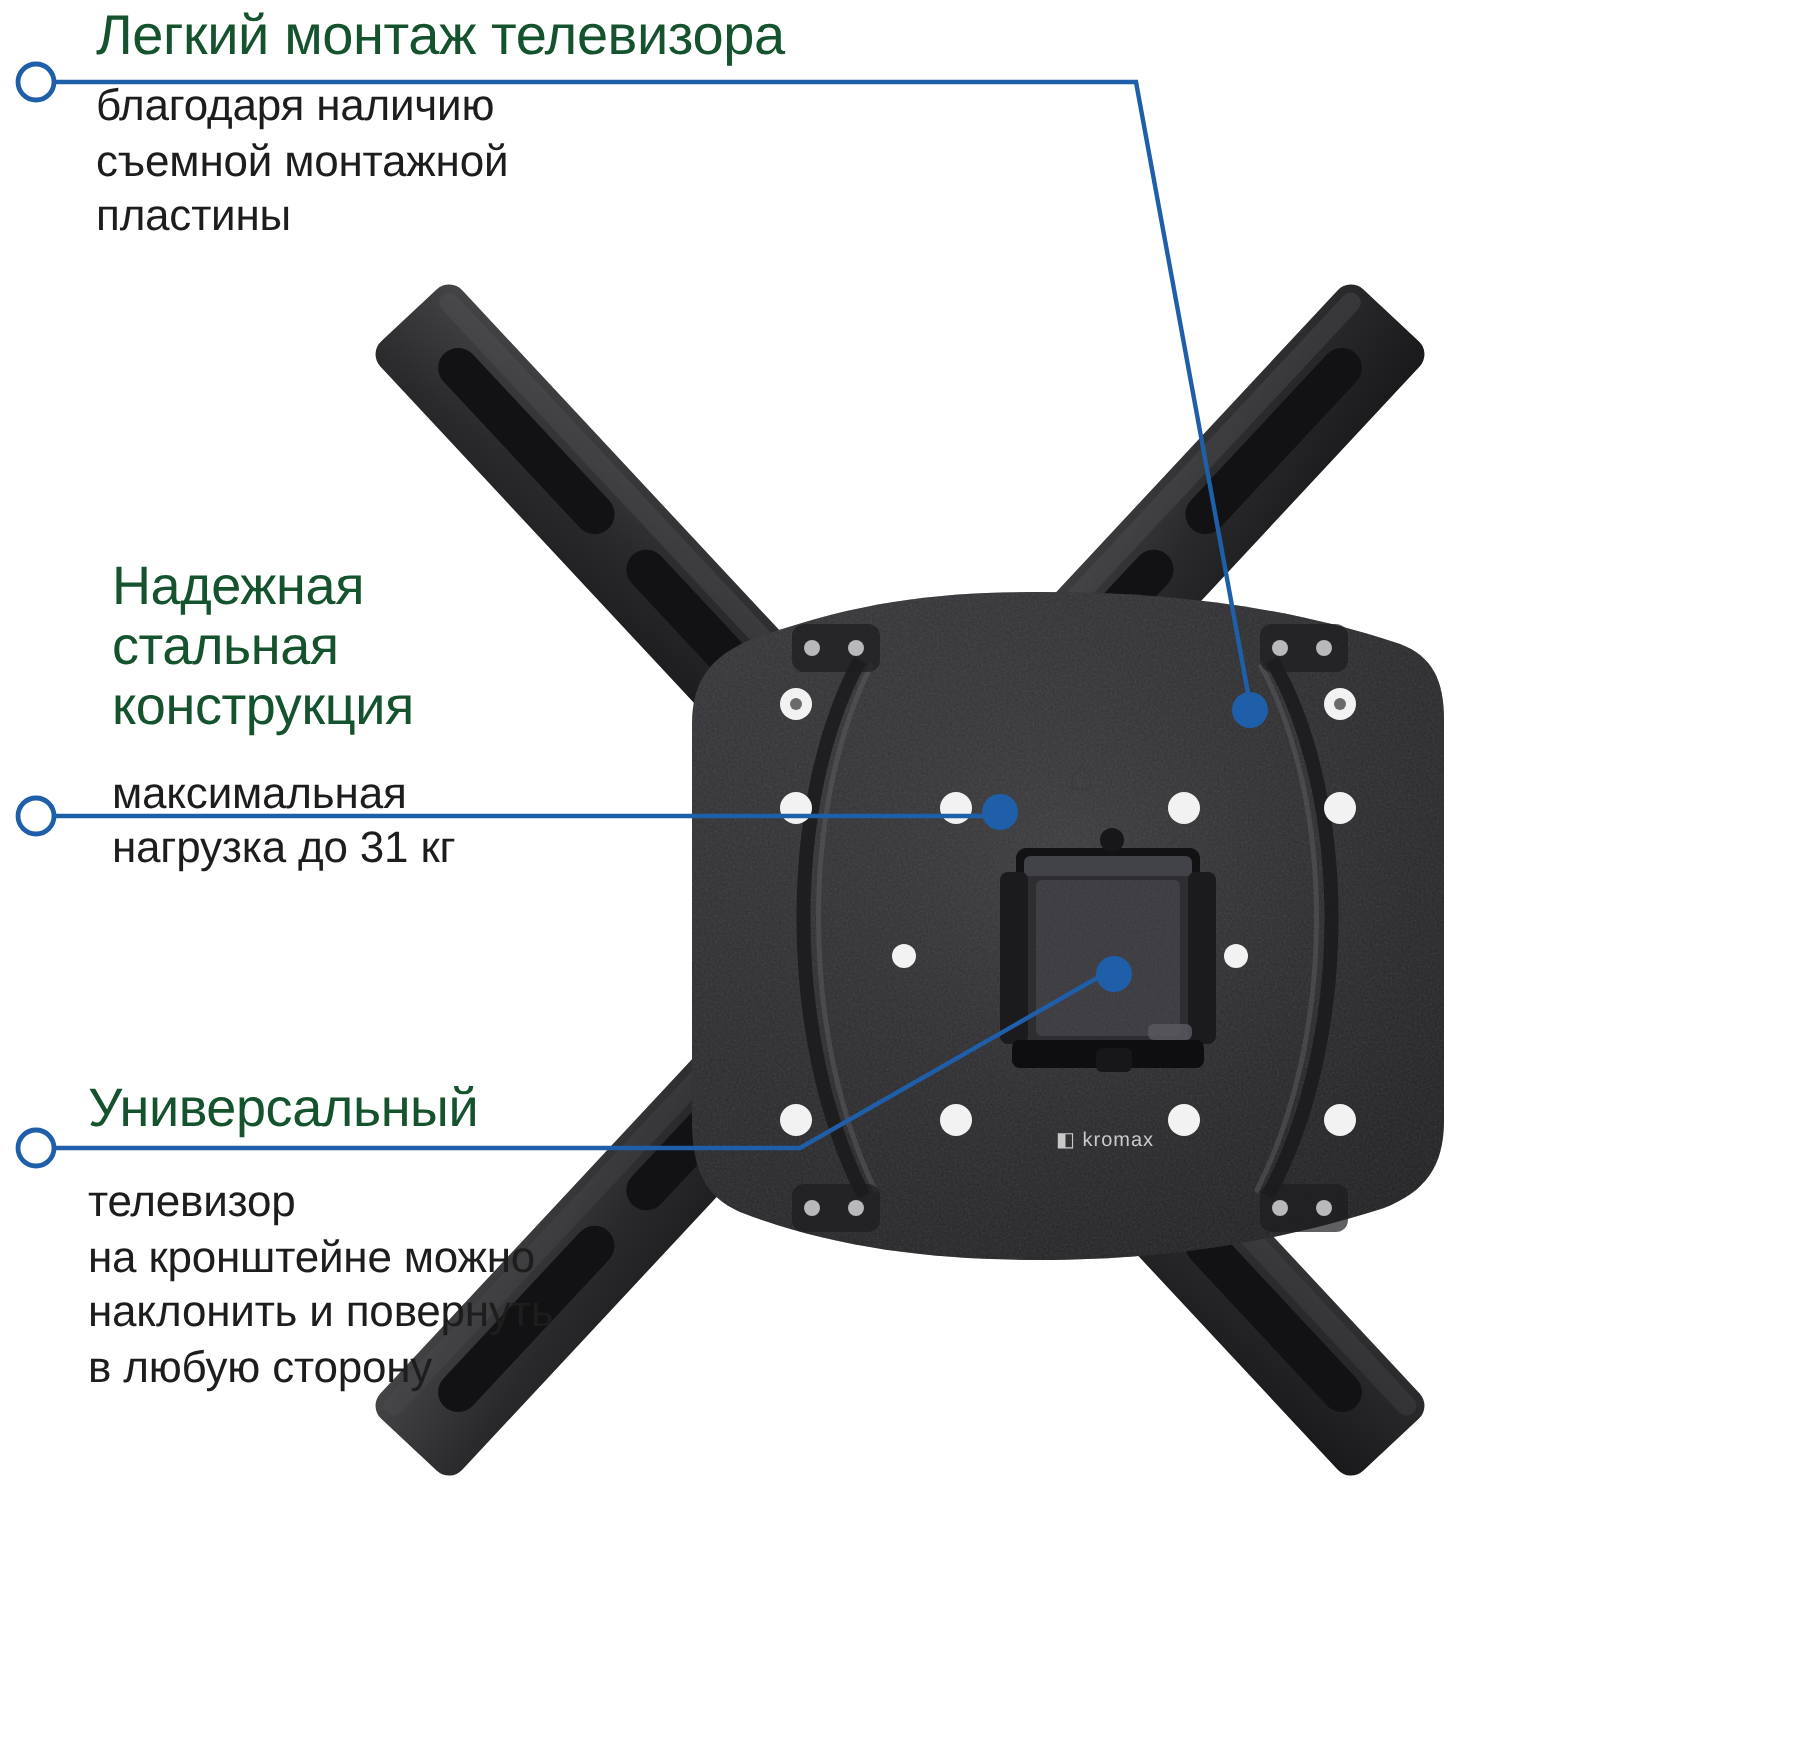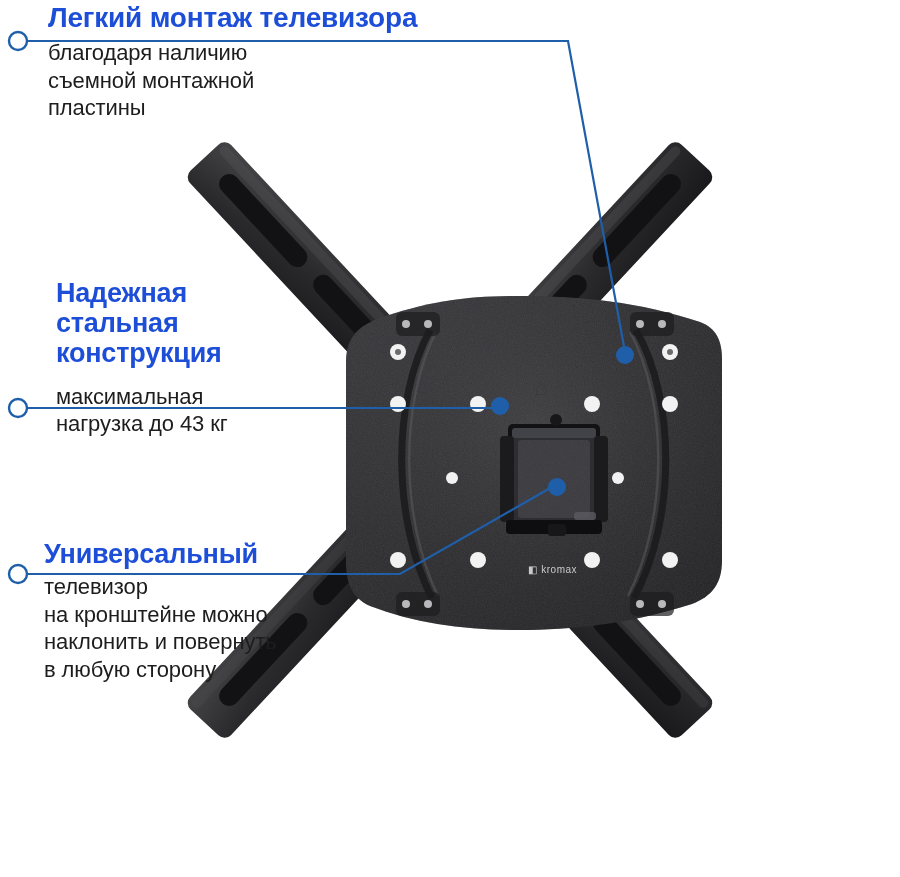--- a/index.html
+++ b/index.html
@@ -27,43 +27,43 @@
     left: 0;
     top: 0;
     width: 900px;
     height: 877px;
   }
   .callout {
     position: absolute;
     z-index: 5;
   }
   .callout-title {
-    color: #1d4ed8;
+    color: #14532d;
     font-size: 27px;
     line-height: 1.12;
-    font-weight: 700;
+    font-weight: 400;
     margin: 0 0 4px 0;
     white-space: pre-line;
     letter-spacing: -0.2px;
   }
   .callout-body {
     color: #1d1d1d;
     font-size: 22px;
     line-height: 1.25;
     margin: 0;
     white-space: pre-line;
     letter-spacing: -0.1px;
   }
   #callout-1 { left: 48px; top: 2px; width: 520px; }
   #callout-1 .callout-title { font-size: 28px; }
   #callout-1 .callout-body { margin-top: 6px; }
   #callout-2 { left: 56px; top: 278px; width: 330px; }
   #callout-2 .callout-body { margin-top: 14px; }
   #callout-3 { left: 44px; top: 539px; width: 340px; }
-  #callout-3 .callout-body { margin-top: 4px; }
+  #callout-3 .callout-body { margin-top: 18px; }
 
   .brand-text {
     position: absolute;
     left: 528px;
     top: 564px;
     font-size: 10px;
     letter-spacing: 0.5px;
     color: #c9c9c9;
     font-family: Liberation Sans, sans-serif;
     z-index: 4;
@@ -256,21 +256,21 @@
     <p class="callout-body">благодаря наличию
 съемной монтажной
 пластины</p>
   </div>
 
   <div class="callout" id="callout-2">
     <p class="callout-title">Надежная
 стальная
 конструкция</p>
     <p class="callout-body">максимальная
-нагрузка до 43 кг</p>
+нагрузка до 31 кг</p>
   </div>
 
   <div class="callout" id="callout-3">
     <p class="callout-title">Универсальный</p>
     <p class="callout-body">телевизор
 на кронштейне можно
 наклонить и повернуть
 в любую сторону</p>
   </div>
 

